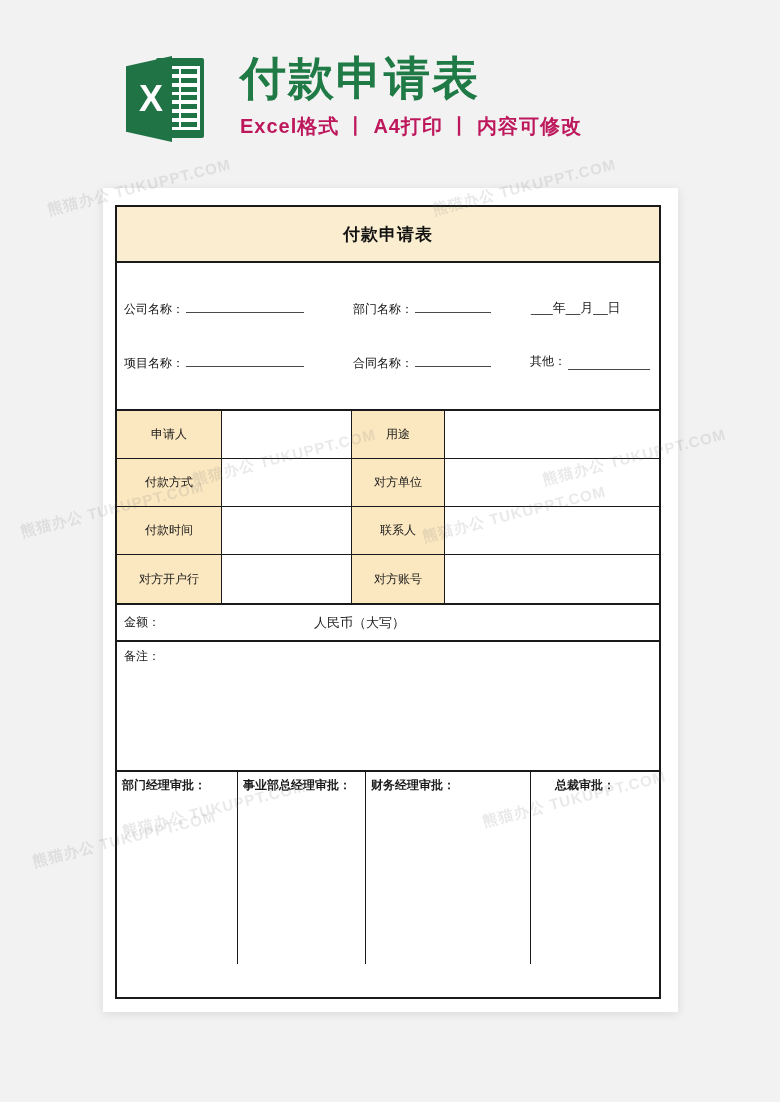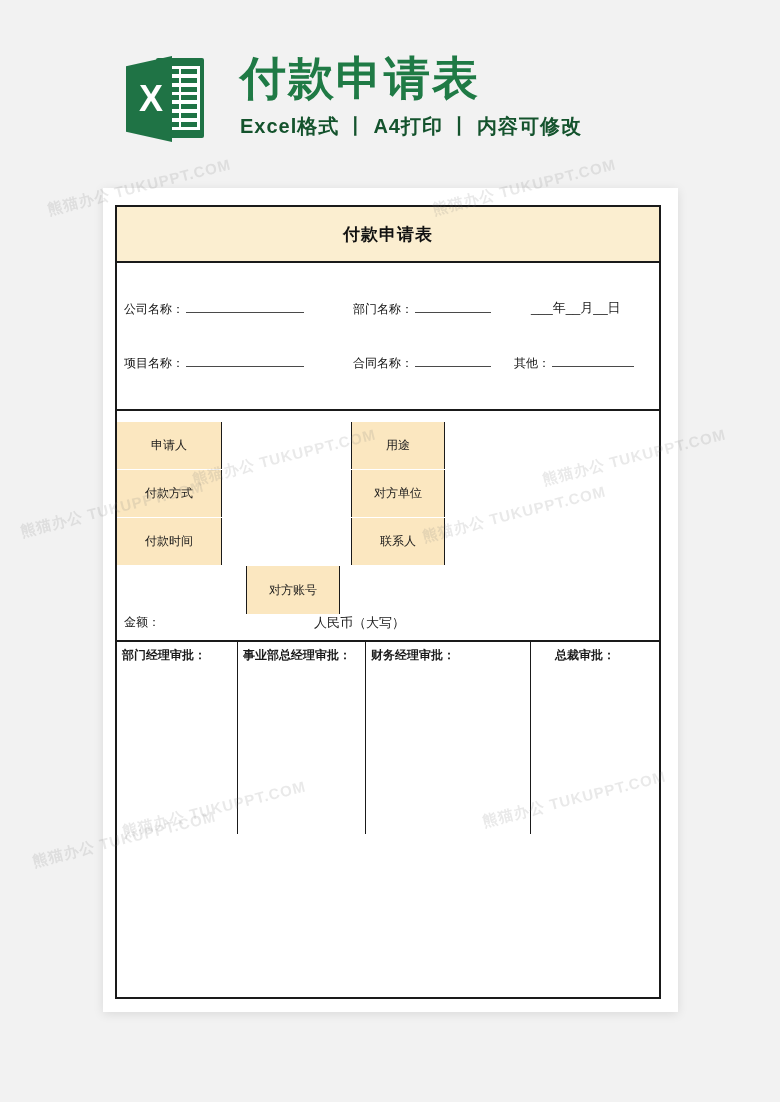--- a/index.html
+++ b/index.html
@@ -95,21 +95,21 @@
   }
   .promo-title {
     color: #1f7a45;
     font-size: 46px;
     font-weight: bold;
     line-height: 52px;
     letter-spacing: 2px;
     white-space: nowrap;
   }
   .promo-sub {
-    color: #14532d;
+    color: #be185d;
     font-size: 20px;
     font-weight: bold;
     line-height: 28px;
     margin-top: 8px;
     letter-spacing: 1px;
     white-space: nowrap;
   }
 
   
   .paper {
@@ -197,21 +197,20 @@
     border-bottom: 1px solid #1a1a1a;
     box-sizing: border-box;
   }
   .grid-row:last-of-type { }
   .cell {
     box-sizing: border-box;
     display: flex;
     align-items: center;
     height: 100%;
     font-size: 12px;
-    margin-top: 11px;
   }
   .cell.lab {
     background: #fbe7c0;
     justify-content: center;
     font-weight: normal;
     border-right: 1px solid #1a1a1a;
   }
   .cell.val {
     background: #ffffff;
     border-right: 1px solid #1a1a1a;
@@ -364,21 +363,21 @@
 
       <div class="info-line l2">
         <div class="fld" style="left:7px;">
           <span class="lbl">项目名称：</span>
           <span class="blank" style="width:118px;"></span>
         </div>
         <div class="fld" style="left:236px;">
           <span class="lbl">合同名称：</span>
           <span class="blank" style="width:76px;"></span>
         </div>
-        <div class="fld" style="left:397px;">
+        <div class="fld" style="left:413px;align-items:flex-end;">
           <span class="lbl">其他：</span>
           <span class="blank" style="width:82px;"></span>
         </div>
       </div>
 
     </div>
 
     <div class="grid-block">
 
       <div class="row grid-row">
@@ -396,32 +395,36 @@
       </div>
 
       <div class="row grid-row">
         <div class="cell lab c1">付款时间</div>
         <div class="cell val c2"></div>
         <div class="cell lab c3">联系人</div>
         <div class="cell val c4 last"></div>
       </div>
 
       <div class="row grid-row" style="border-bottom:none;">
+        <div class="cell lab c1">对方开户行</div>
         <div class="cell val c2"></div>
         <div class="cell lab c3">对方账号</div>
         <div class="cell val c4 last"></div>
       </div>
 
     </div>
 
     <div class="amount-row">
       <span class="amt-lab">金额：</span>
       <span class="amt-rmb">人民币（大写）</span>
     </div>
 
+    <div class="remarks-row">
+      <span class="rm-lab">备注：</span>
+    </div>
 
     <div class="appr-row">
       <div class="appr-cell a1">部门经理审批：</div>
       <div class="appr-cell a2">事业部总经理审批：</div>
       <div class="appr-cell a3">财务经理审批：</div>
       <div class="appr-cell a4">总裁审批：</div>
     </div>
 
   </div>
 </div>

